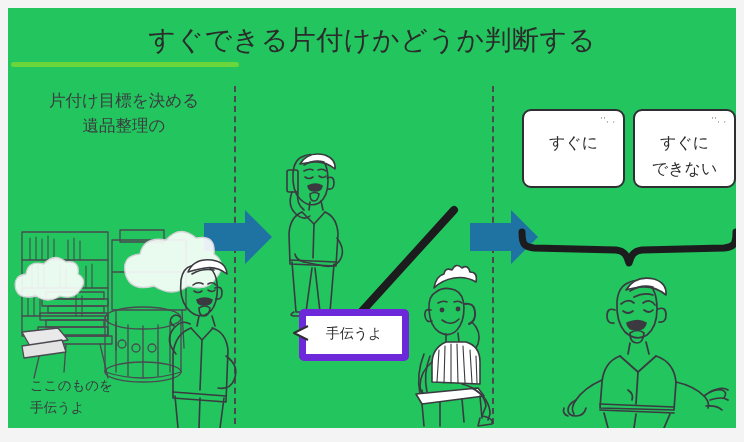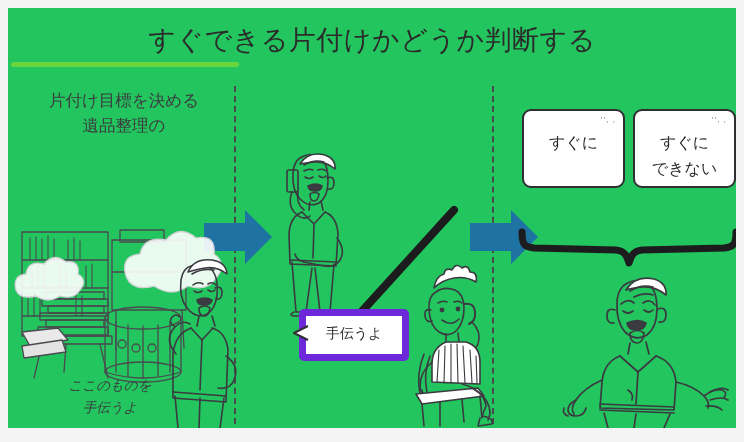--- a/index.html
+++ b/index.html
@@ -110,26 +110,24 @@
   
   #brace {
     position: absolute;
     left: 510px; top: 222px;
     width: 222px; height: 44px;
   }
 
   
   .caption {
     position: absolute;
-    text-align: center;
     font-size: 13.5px;
     line-height: 22px;
     color: #3a3a3e;
     white-space: nowrap;
-    font-style: italic;
   }
   #caption-1 { left: 22px; top: 366px; width: 160px; }
 
   
   #speech-bubble {
     position: absolute;
     left: 291px; top: 301px;
     width: 96px; height: 38px;
     border: 7px solid #6d28d9;
     border-radius: 5px;

